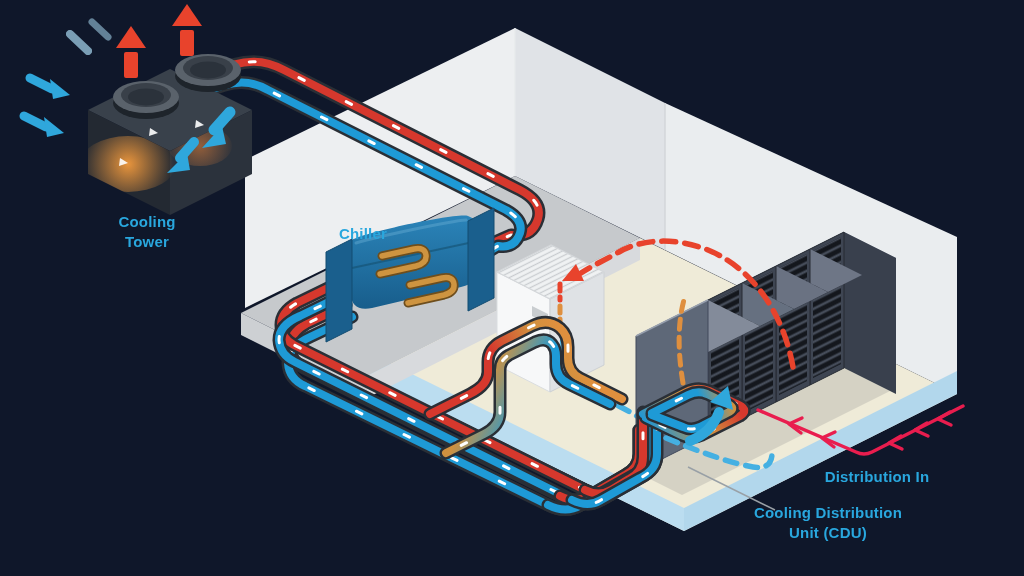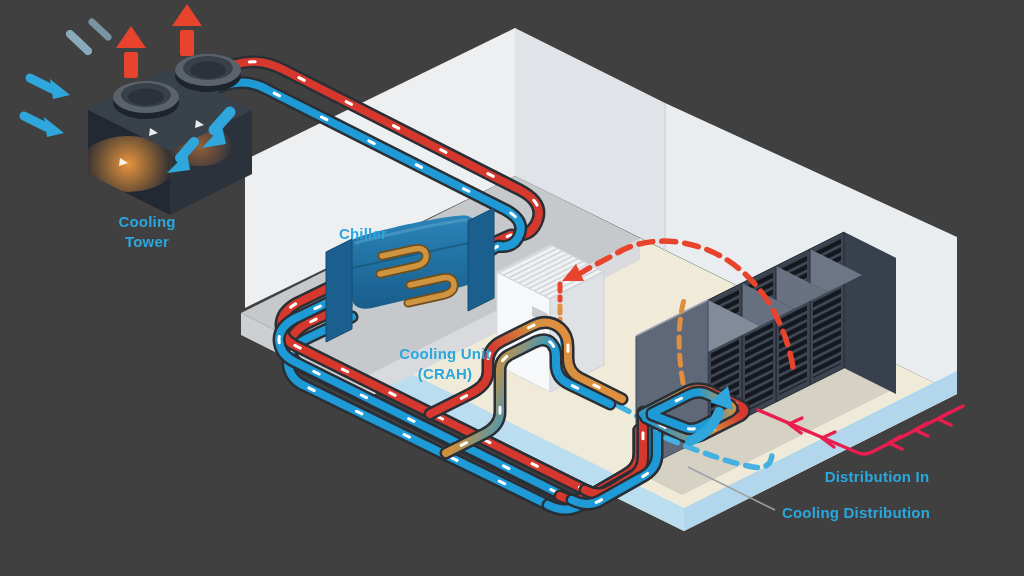--- a/index.html
+++ b/index.html
@@ -1,16 +1,16 @@
 <!DOCTYPE html>
 <html><head>
 <meta charset="utf-8">
 <style>
   html,body{margin:0;padding:0;background:#fff;}
-  #stage{position:relative;width:1024px;height:576px;background:#404040;overflow:hidden;
+  #stage{position:relative;width:1024px;height:576px;background:#0f172a;overflow:hidden;
          font-family:"Liberation Sans",sans-serif;}
   #scene{position:absolute;left:0;top:0;}
   .lbl{position:absolute;transform:translateX(-50%);text-align:center;
        color:#29A7DE;font-weight:700;font-size:15px;line-height:20px;letter-spacing:.2px;white-space:nowrap;}
   
   .po{fill:none;stroke:#2A2F36;stroke-width:13;stroke-linecap:round;stroke-linejoin:round;}
   .pr{fill:none;stroke:#D6382D;stroke-width:8;stroke-linecap:round;stroke-linejoin:round;}
   .pb{fill:none;stroke:#1E9AD6;stroke-width:8;stroke-linecap:round;stroke-linejoin:round;}
   .tk{fill:none;stroke:#FFFFFF;stroke-width:3;stroke-dasharray:6 47;stroke-linecap:round;}
   .dashR{fill:none;stroke:#E8432C;stroke-width:5.5;stroke-dasharray:14 9;stroke-linecap:round;}
@@ -288,21 +288,18 @@
   </g>
 
   <line x1="688" y1="467" x2="775" y2="510" stroke="#99A0A6" stroke-width="1.5"></line>
 </svg>
 
 <div class="lbl" style="left:147px;top:212px">
   <div>Cooling</div>
   <div>Tower</div>
 </div>
 <div class="lbl" style="left:363px;top:224px">Chiller</div>
-<div class="lbl" style="left:445px;top:344px">
-  <div>Cooling Unit</div>
-  <div>(CRAH)</div>
-</div>
 <div class="lbl" style="left:877px;top:467px">Distribution In</div>
-<div class="lbl" style="left:856px;top:503px">
+<div class="lbl" style="left:828px;top:503px">
   <div>Cooling Distribution</div>
+  <div>Unit (CDU)</div>
 </div>
 </div>
 
 </body></html>

